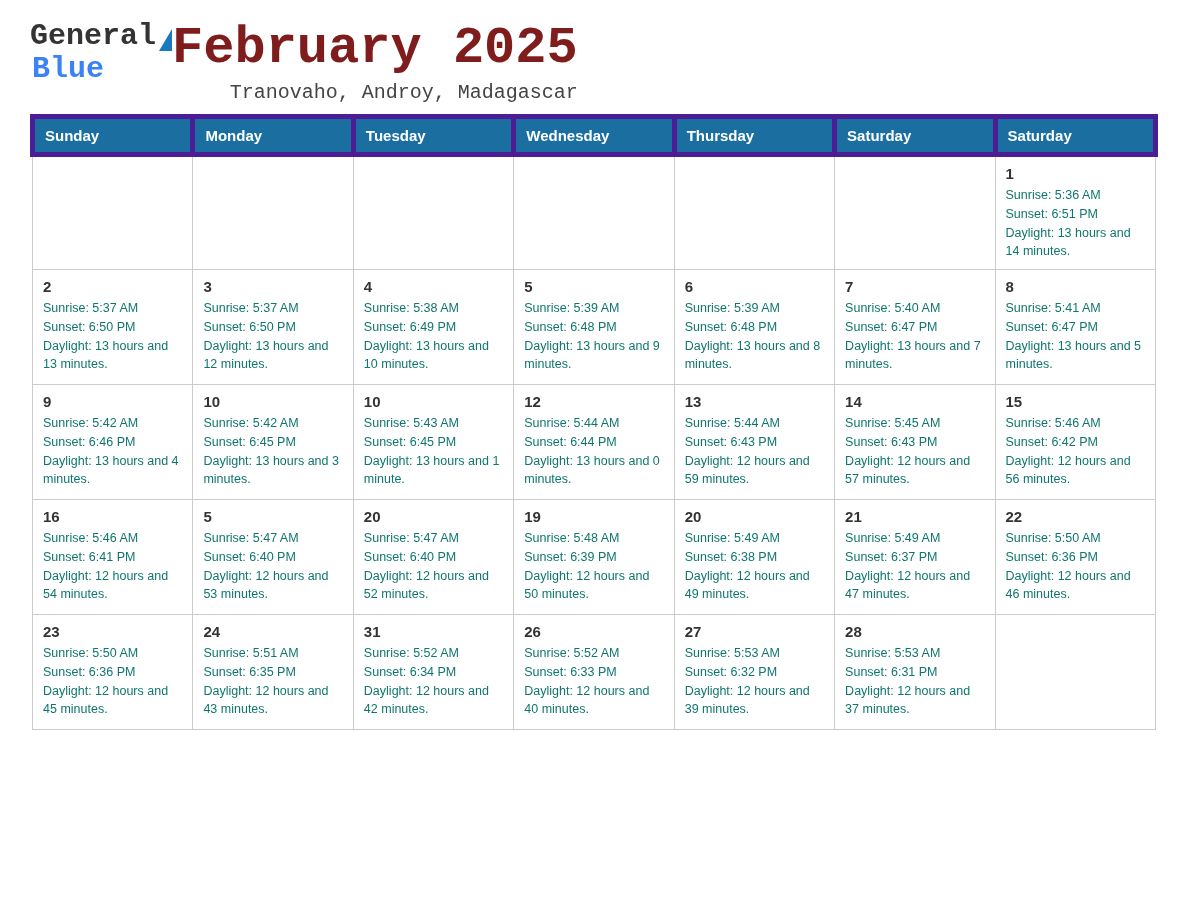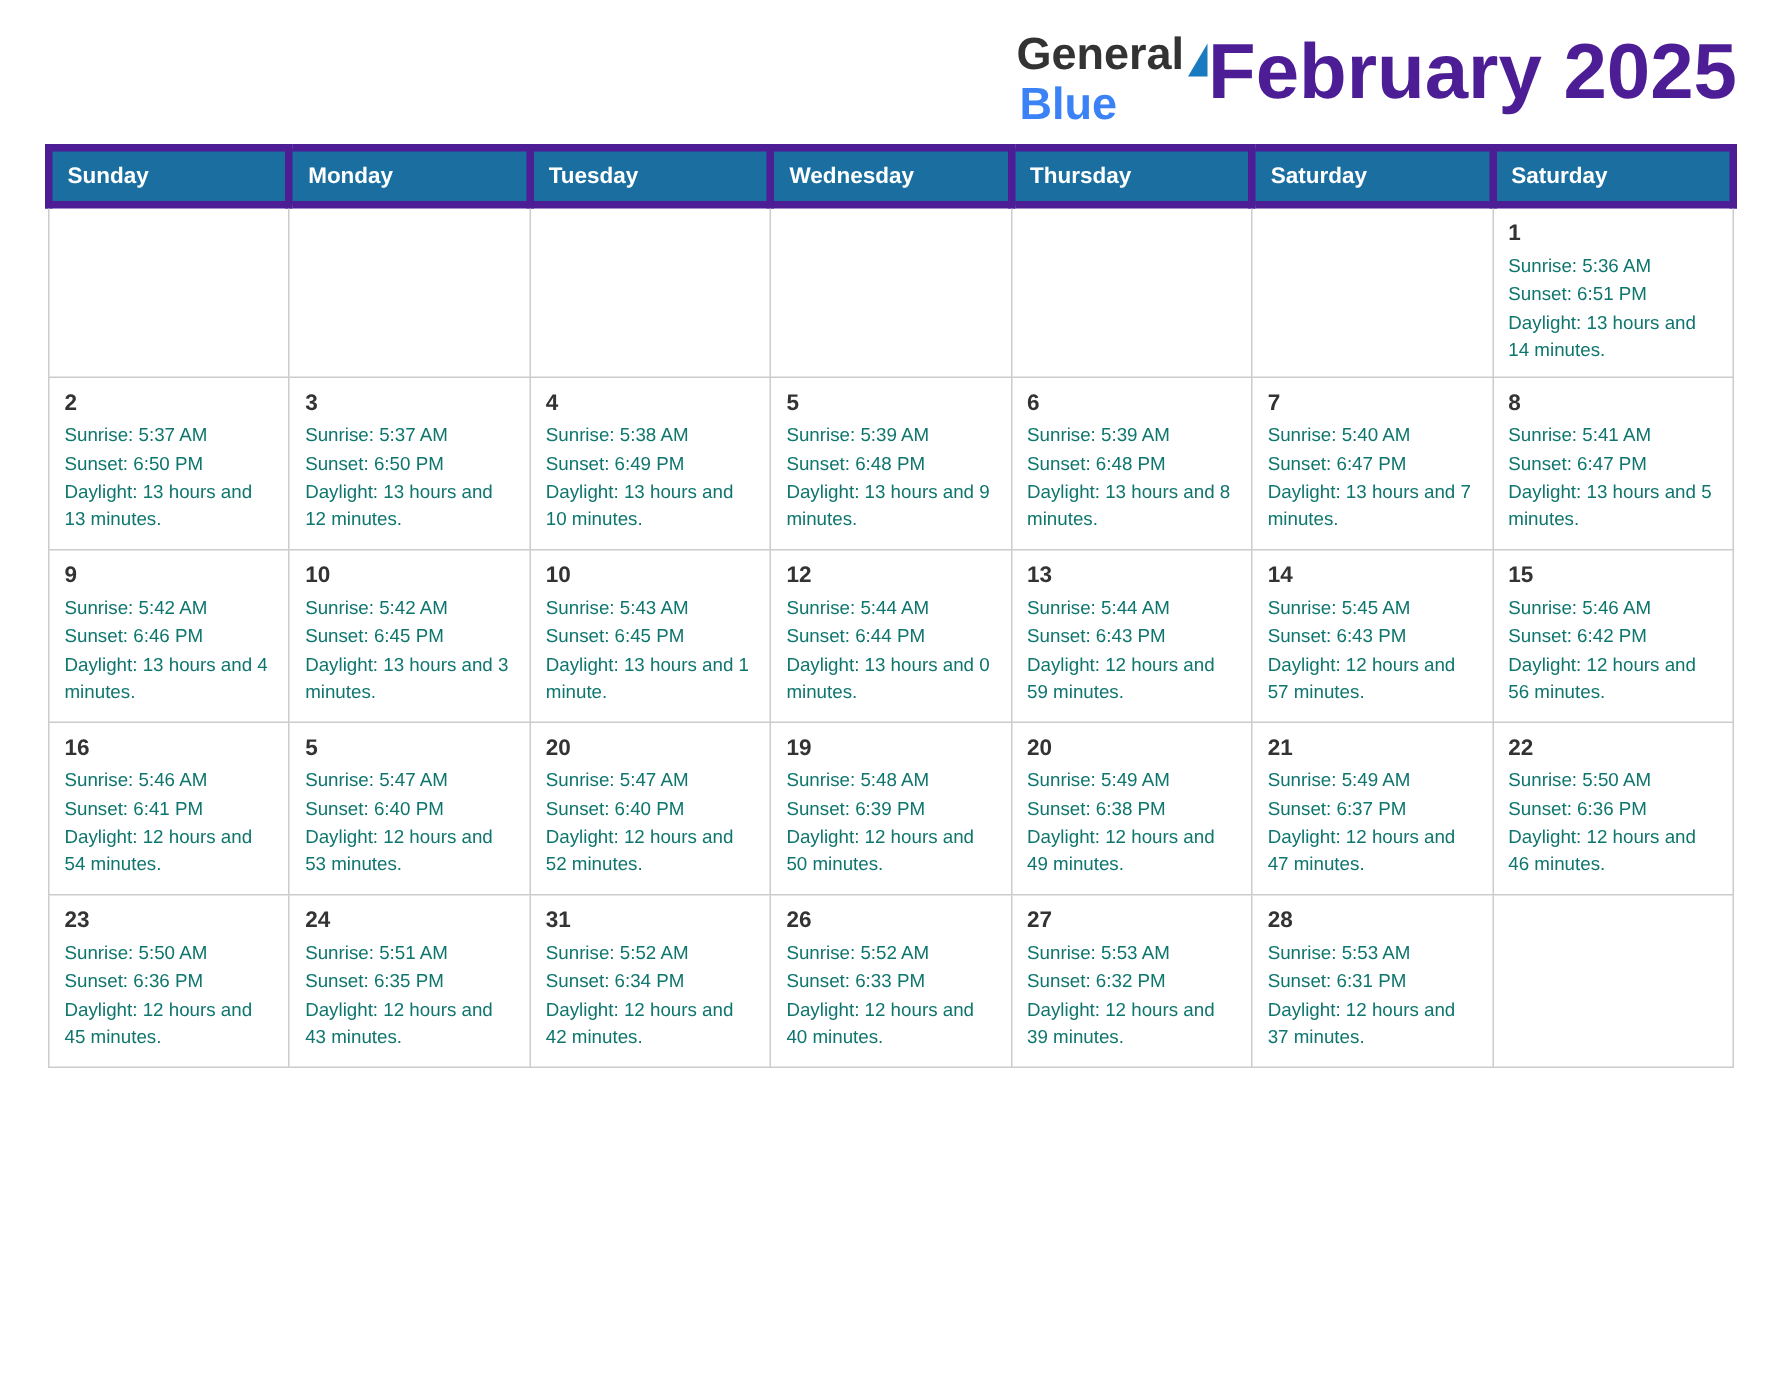--- a/index.html
+++ b/index.html
@@ -5,23 +5,24 @@
     * { box-sizing: border-box; margin: 0; padding: 0; }
     body {
       font-family: Arial, sans-serif;
       background: #fff;
       padding: 20px 30px;
       width: 1188px;
       min-height: 918px;
     }
     .header-area {
       display: flex;
-      justify-content: flex-end;
+      justify-content: flex-start;
       align-items: flex-start;
       margin-bottom: 10px;
+      font-family: Liberation Mono, monospace;
     }
     .calendar-table {
       width: 100%;
       border-collapse: collapse;
       margin-top: 10px;
     }
     .calendar-table th {
       background-color: #1a6fa0;
       color: #fff;
       font-size: 15px;
@@ -65,21 +66,22 @@
 
 <div class="header-area">
   <div style="display:flex;flex-direction:column;align-items:flex-start;line-height:1.1;">
     <div style="display:flex;align-items:flex-end;">
       <span style="font-size:30px;font-weight:bold;color:#333;">General</span>
       <span style="display:inline-block;width:0;height:0;border-left:13px solid transparent;border-bottom:22px solid #1a7abf;margin-left:3px;margin-bottom:2px;"></span>
     </div>
     <span style="font-size:30px;font-weight:bold;color:#3b82f6;margin-left:2px;">Blue</span>
   </div>
   <div style="text-align:right;">
-    <div style="font-size:52px;font-weight:bold;color:#4c1d95;line-height:1.1;">February 2025</div>
+    <div style="font-size:52px;font-weight:bold;color:#7f1d1d;line-height:1.1;">February 2025</div>
+    <div style="font-size:20px;color:#444;margin-top:4px;">Tranovaho, Androy, Madagascar</div>
   </div>
 </div>
 
 <table class="calendar-table">
   <thead>
     <tr>
       <th>Sunday</th>
       <th>Monday</th>
       <th>Tuesday</th>
       <th>Wednesday</th>

